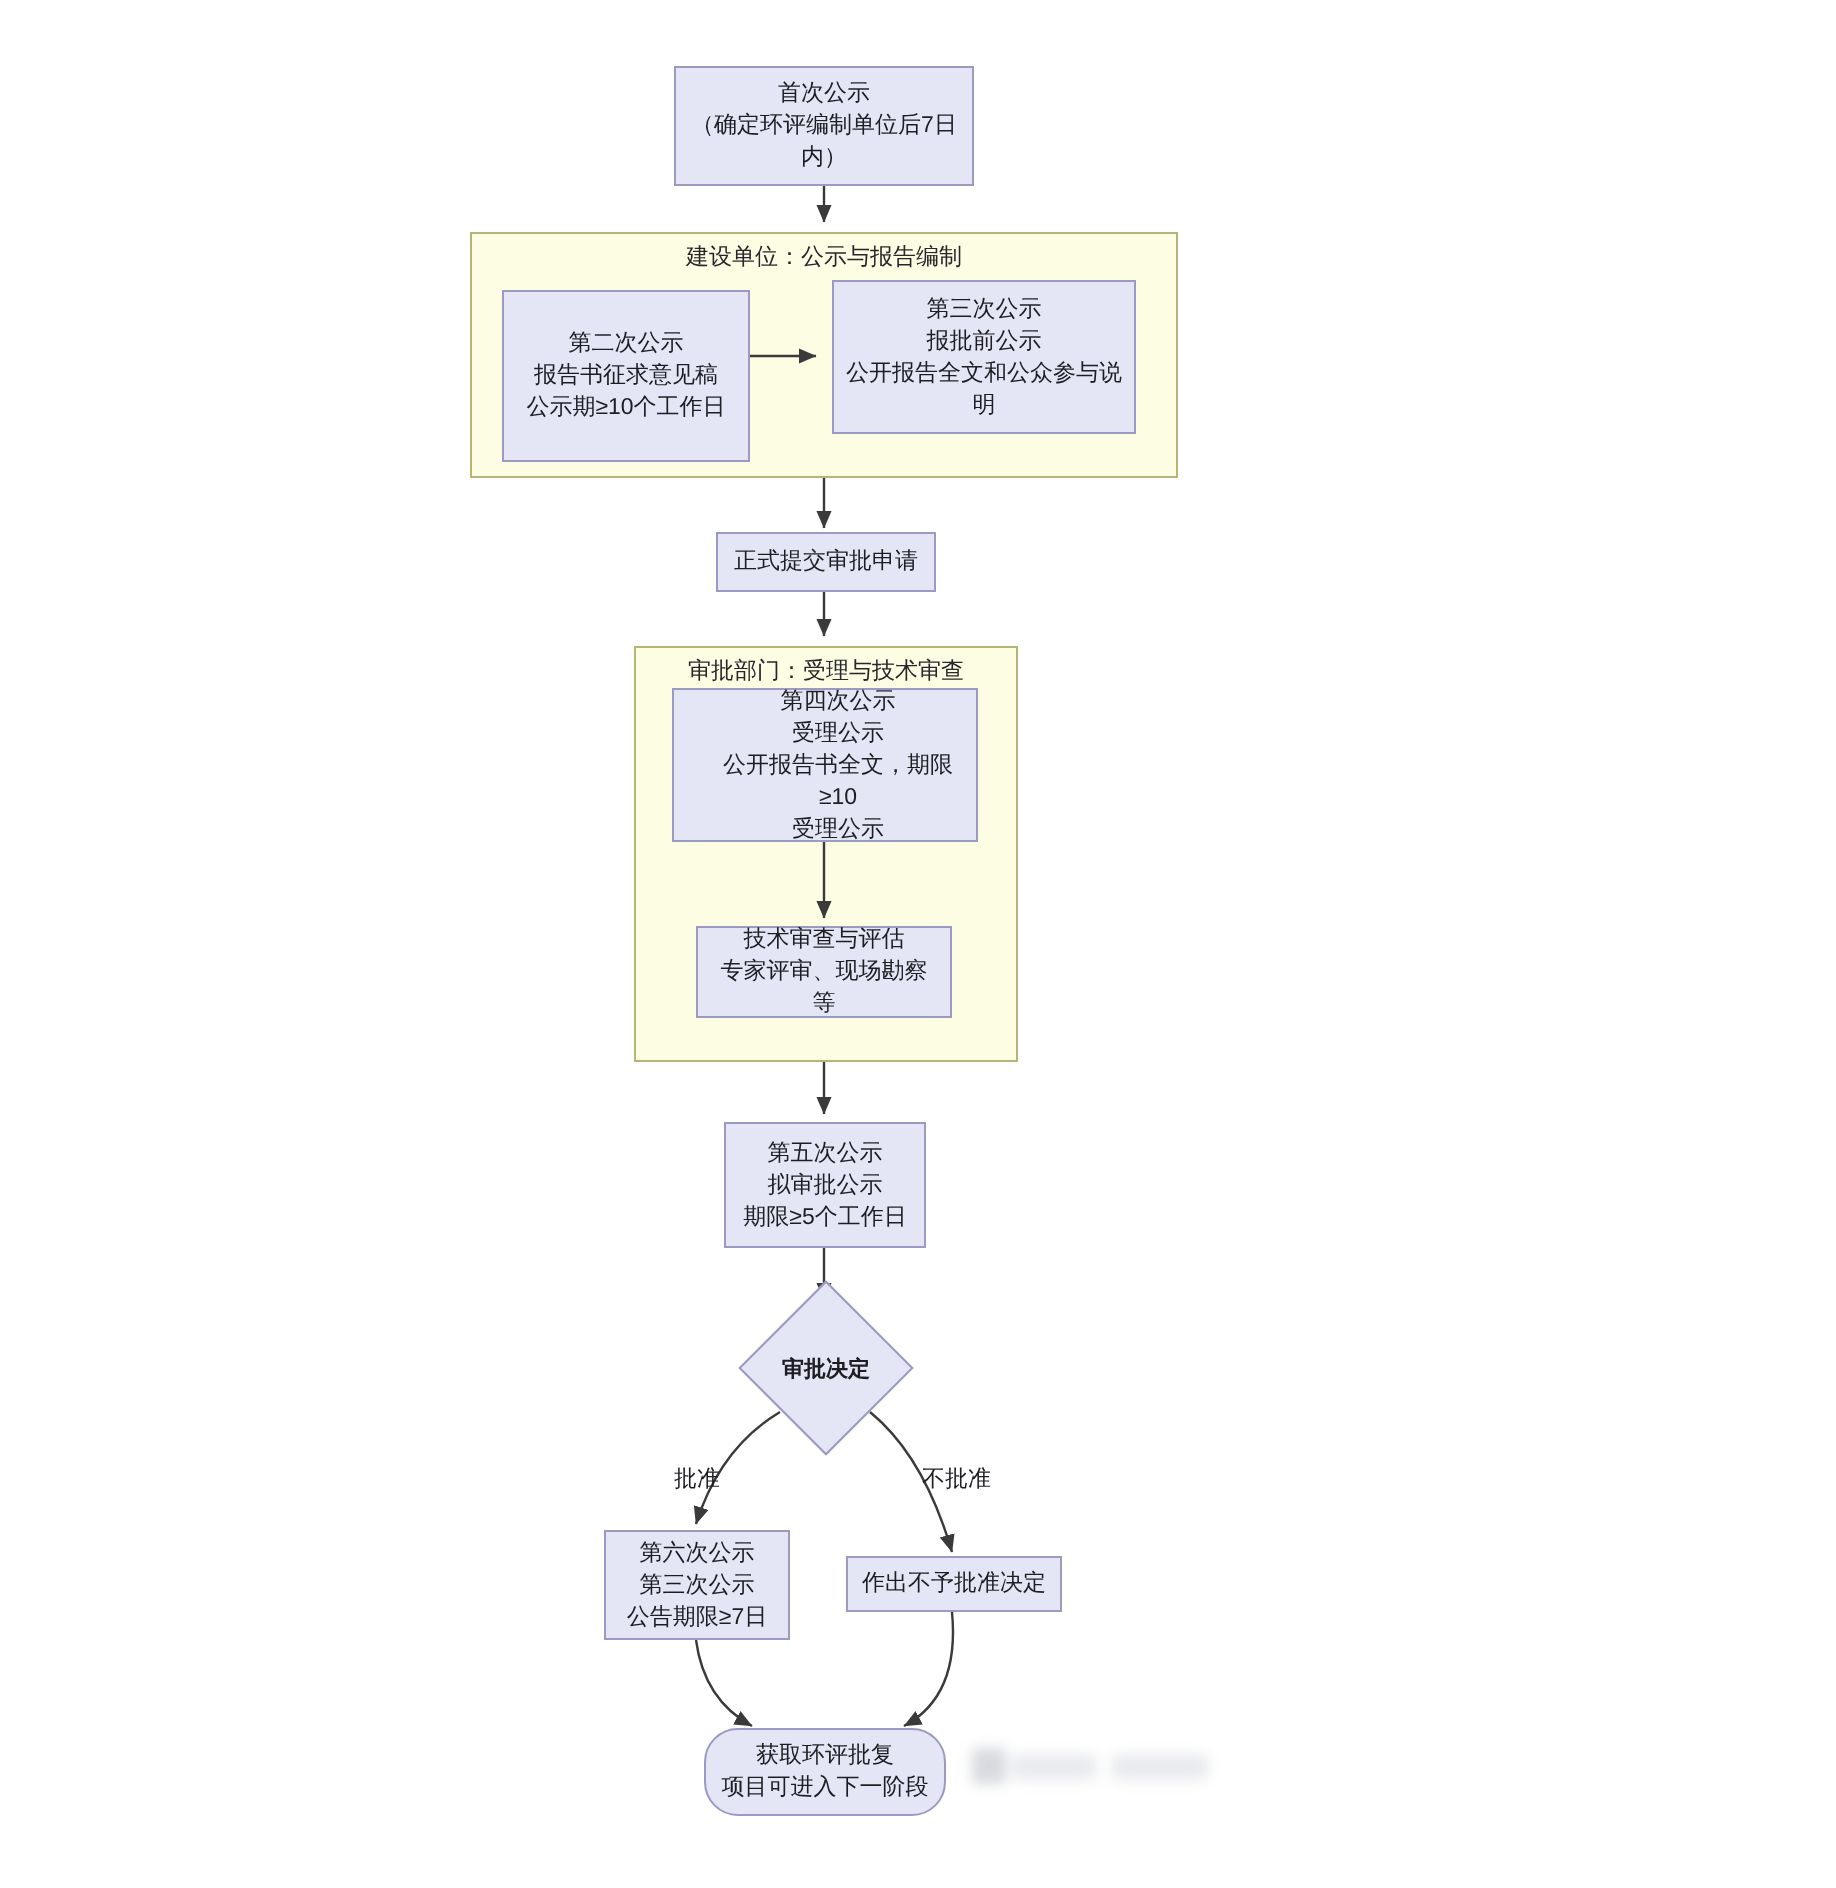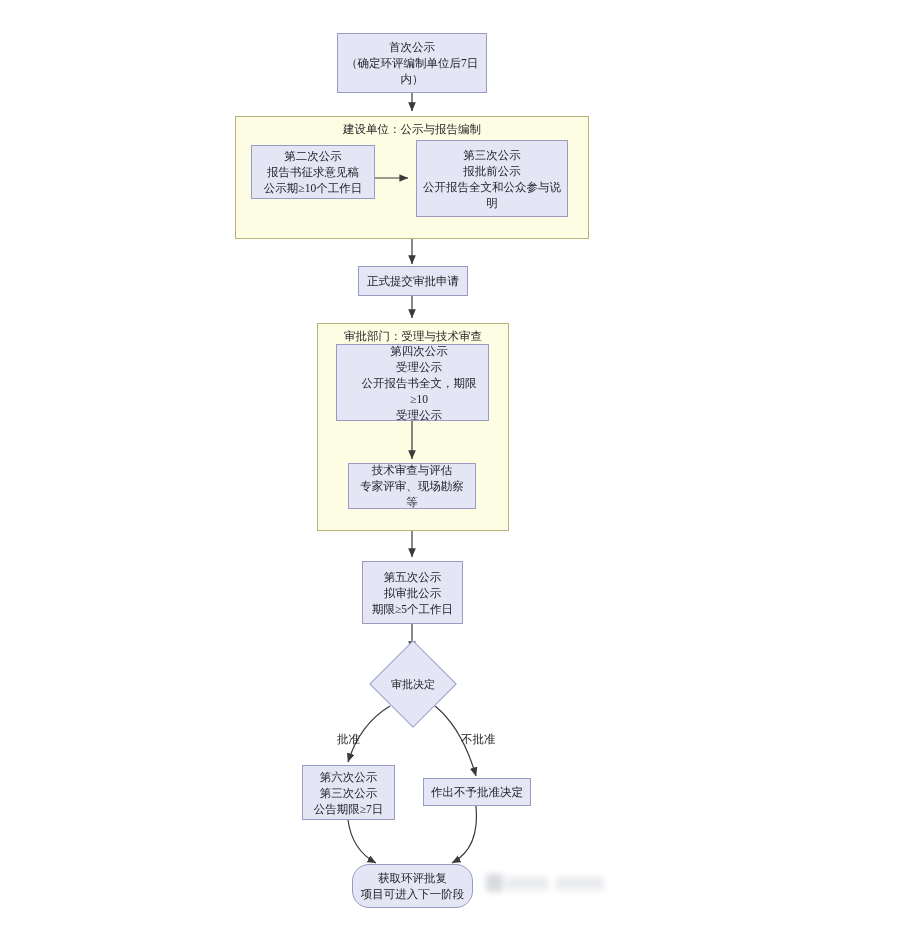--- a/index.html
+++ b/index.html
@@ -50,21 +50,21 @@
     box-sizing: border-box;
     display: flex;
     align-items: center;
     justify-content: center;
     text-align: center;
     font-size: 11.5px;
     line-height: 16px;
     color: #1d1d22;
     padding: 3px 6px;
   }
-  .node .txt { display: block; width: 100%; font-family: Liberation Serif, serif; }
+  .node .txt { display: block; width: 100%; }
   .diamond-wrap {
     position: absolute;
   }
   .diamond-shape {
     position: absolute;
     left: 0; top: 0;
     width: 100%; height: 100%;
     background: #e4e6f6;
     border: 1px solid #9a9ac2;
     box-sizing: border-box;
@@ -147,21 +147,21 @@
   </svg>
 
   <div class="node" style="left:337px; top:33px; width:150px; height:60px;">
     <span class="txt">
       <span>首次公示</span><br>
       <span>（确定环评编制单位后7日</span><br>
       <span>内）</span>
     </span>
   </div>
 
-  <div class="node" style="left:251px; top:145px; width:124px; height:54px;">
+  <div class="node" style="left:251px; top:145px; width:124px; height:86px;">
     <span class="txt">
       <span>第二次公示</span><br>
       <span>报告书征求意见稿</span><br>
       <span>公示期≥10个工作日</span>
     </span>
   </div>
 
   <div class="node" style="left:416px; top:140px; width:152px; height:77px;">
     <span class="txt">
       <span>第三次公示</span><br>
@@ -194,21 +194,21 @@
   </div>
 
   <div class="node" style="left:362px; top:561px; width:101px; height:63px;">
     <span class="txt">
       <span>第五次公示</span><br>
       <span>拟审批公示</span><br>
       <span>期限≥5个工作日</span>
     </span>
   </div>
 
-  <div class="diamond-wrap" style="left:382px; top:653px; width:62px; height:62px;">
+  <div class="diamond-wrap" style="left:382px; top:653px; width:62px; height:62px;font-weight:bold;">
     <div class="diamond-shape"></div>
     <div class="diamond-label">审批决定</div>
   </div>
 
   <span class="edge-label" style="left:337px; top:732px;">批准</span>
   <span class="edge-label" style="left:461px; top:732px;">不批准</span>
 
   <div class="node" style="left:302px; top:765px; width:93px; height:55px;">
     <span class="txt">
       <span>第六次公示</span><br>

